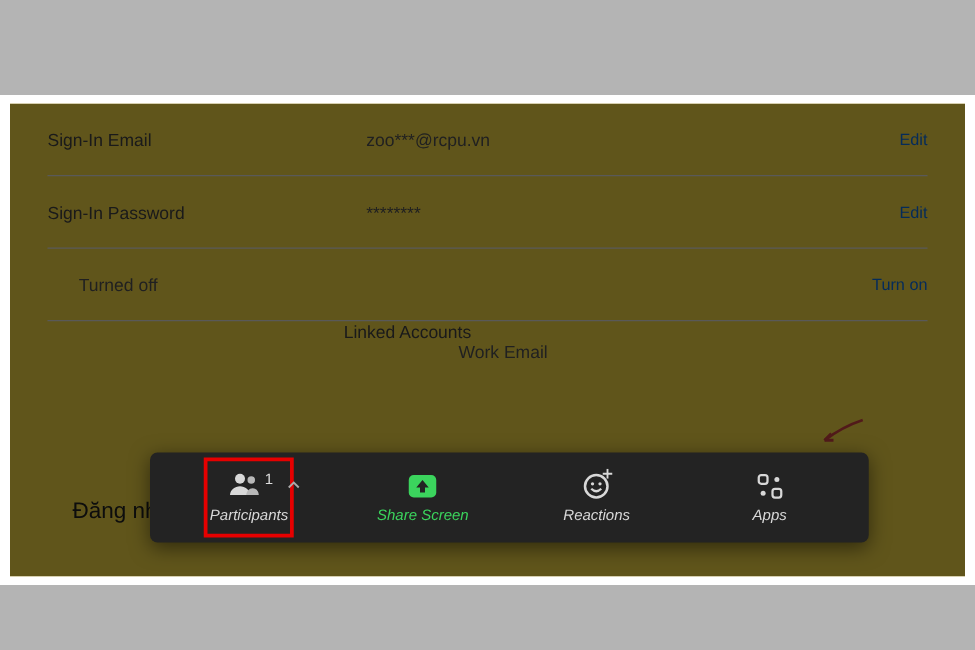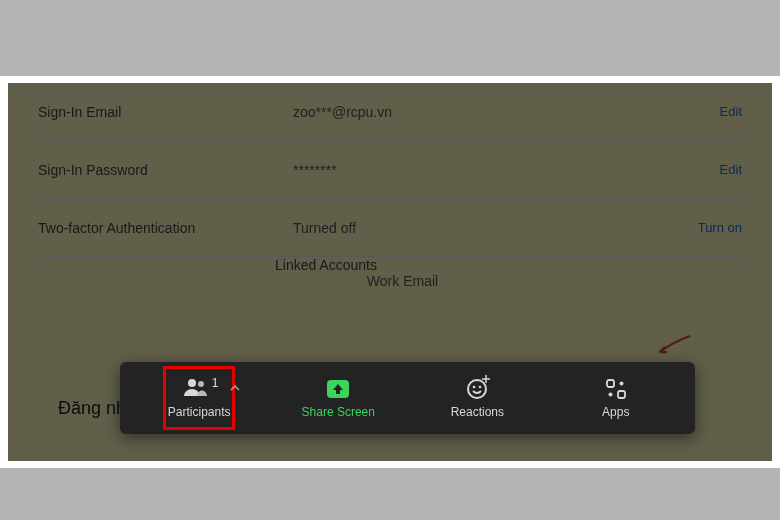--- a/index.html
+++ b/index.html
@@ -22,21 +22,21 @@
     }
     .overlay {
       position: absolute;
       inset: 7px 8px;
       background: rgba(0,0,0,0.62);
       pointer-events: none;
     }
     .settings-page {
       width: 100%;
       height: 100%;
-      background: #fef9c3;
+      background: #fde047;
       padding: 0 30px;
       position: relative;
     }
     .settings-row {
       display: flex;
       align-items: center;
       height: 58px;
       border-bottom: 1px solid #eaeaea;
     }
     .settings-row.noborder { border-bottom: none; flex-direction: column; }
@@ -119,20 +119,21 @@
     .tb-item .icon-wrap {
       height: 24px;
       display: flex;
       align-items: center;
       justify-content: center;
     }
     .tb-label {
       font-size: 12px;
       color: #d8d8d8;
       white-space: nowrap;
+      font-style: italic;
     }
     .tb-item.green .tb-label { color: #3bd45d; }
     .count-badge {
       font-size: 12px;
       color: #ddd;
       position: relative;
       top: -6px;
       left: 2px;
     }
     .chevron {
@@ -157,21 +158,20 @@
       <div class="row-label">Sign-In Email</div>
       <div class="row-value">zoo***@rcpu.vn</div>
       <div class="row-action">Edit</div>
     </div>
     <div class="settings-row">
       <div class="row-label">Sign-In Password</div>
       <div class="row-value">********</div>
       <div class="row-action">Edit</div>
     </div>
     <div class="settings-row">
-      <div class="row-label">Two-factor Authentication</div>
       <div class="row-value">Turned off</div>
       <div class="row-action">Turn on</div>
     </div>
     <div class="settings-row noborder">
       <div class="row-label">Linked Accounts</div>
       <div class="row-value">Work Email</div>
       <div class="row-action"></div>
     </div>
 
     <svg class="red-arrow" viewBox="0 0 40 24">

